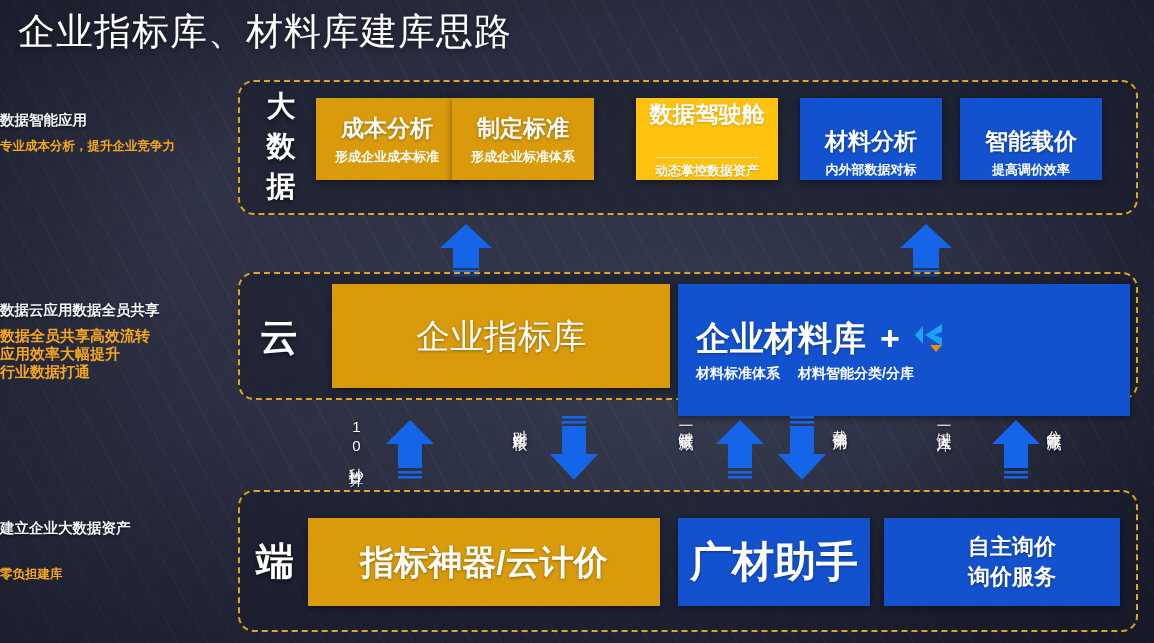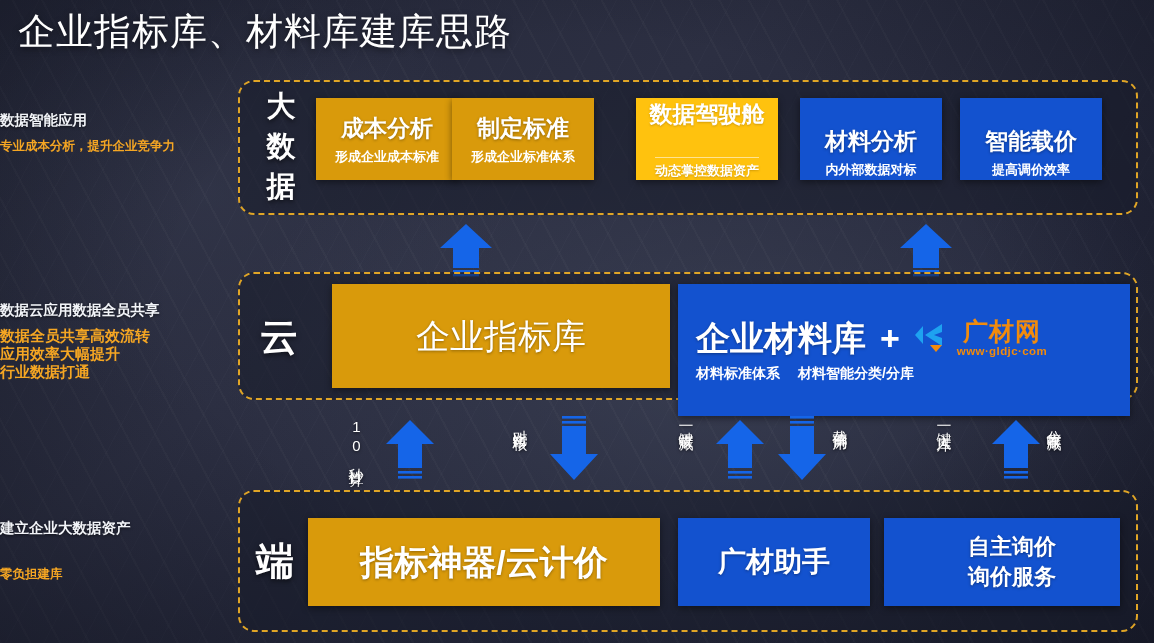--- a/index.html
+++ b/index.html
@@ -184,21 +184,21 @@
 
   
   #card-shenqi {
     left: 308px; top: 518px; width: 352px; height: 88px; background: #d99a0b;
   }
   #card-shenqi .c-title { font-size: 34px; line-height: 44px; }
 
   #card-assistant {
     left: 678px; top: 518px; width: 192px; height: 88px; background: #1352cf;
   }
-  #card-assistant .c-title { font-size: 28px; line-height: 44px; text-align: center; }
+  #card-assistant .c-title { font-size: 42px; line-height: 44px; text-align: center; }
 
   #card-inquiry {
     left: 884px; top: 518px; width: 236px; height: 88px; background: #1352cf; padding-left: 20px;
   }
   #card-inquiry .c-title { font-size: 22px; line-height: 30px; }
 
   
   .arrow { position: absolute; }
   .arrow svg { display: block; }
 
@@ -290,24 +290,20 @@
   <div class="card" id="card-mat-lib">
     <div class="matlib-top">
       <div class="c-title">企业材料库</div>
       <div class="plus-sign">+</div>
       <div class="logo">
         <svg class="logo-mark" viewBox="0 0 40 34" aria-hidden="true">
           <polygon points="30,3 13,14 30,25 30,17 22,14 30,11" fill="#1ea2f0"></polygon>
           <polygon points="11,5 3,14 11,23 11,5" fill="#1ea2f0"></polygon>
           <polygon points="18,24 30,24 24,31" fill="#f28b0c"></polygon>
         </svg>
-        <div class="logo-text">
-          <div class="logo-cn">广材网</div>
-          <div class="logo-url">www·gldjc·com</div>
-        </div>
       </div>
     </div>
     <div class="sub-row" style="gap:18px;">
       <div class="c-sub">材料标准体系</div>
       <div class="c-sub">材料智能分类/分库</div>
     </div>
   </div>
 
   <div class="vlabel" style="left:348px; top:418px;">10秒计算</div>
   <div class="arrow" style="left:384px; top:418px;">

